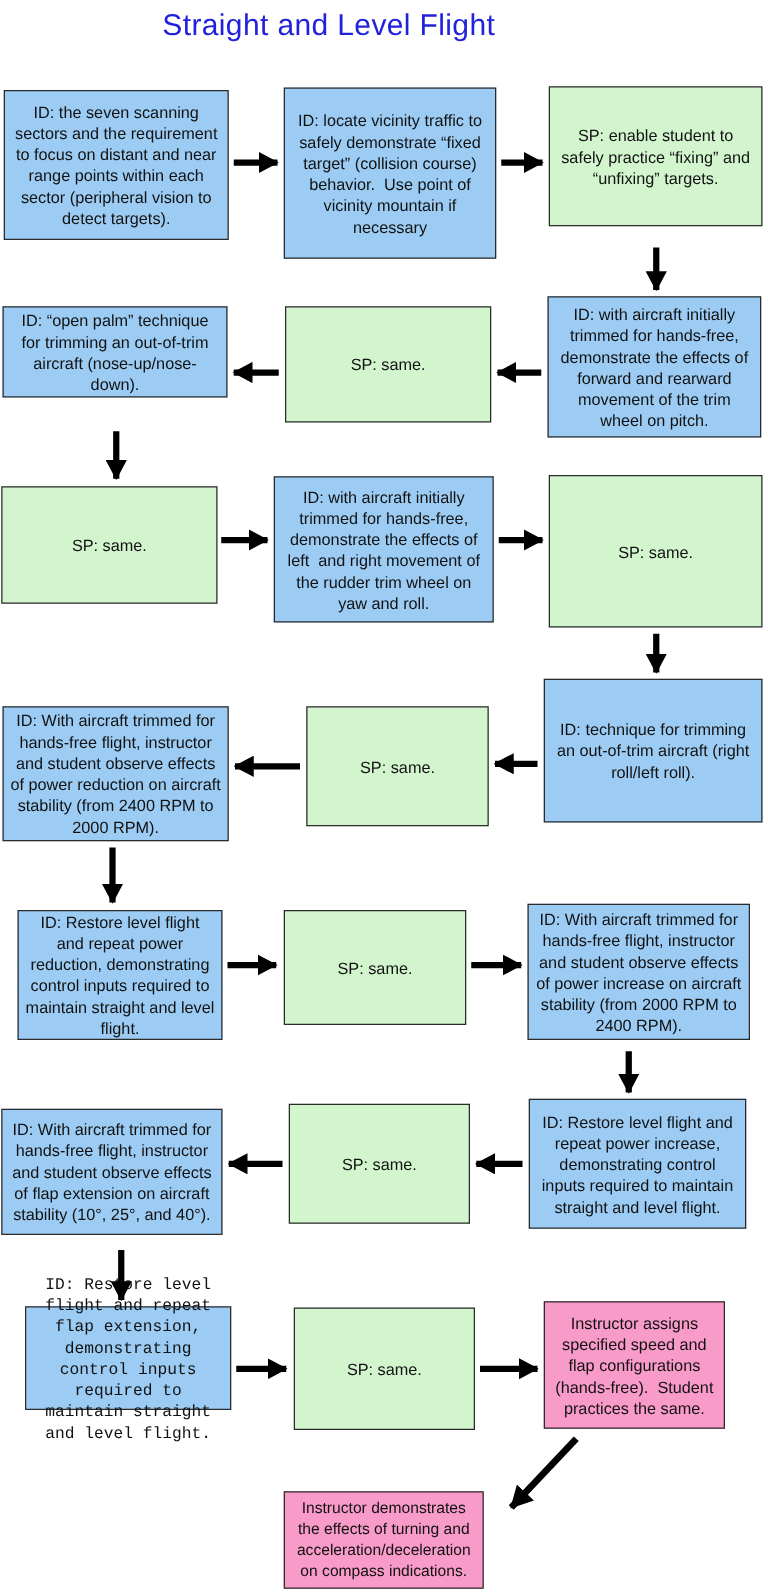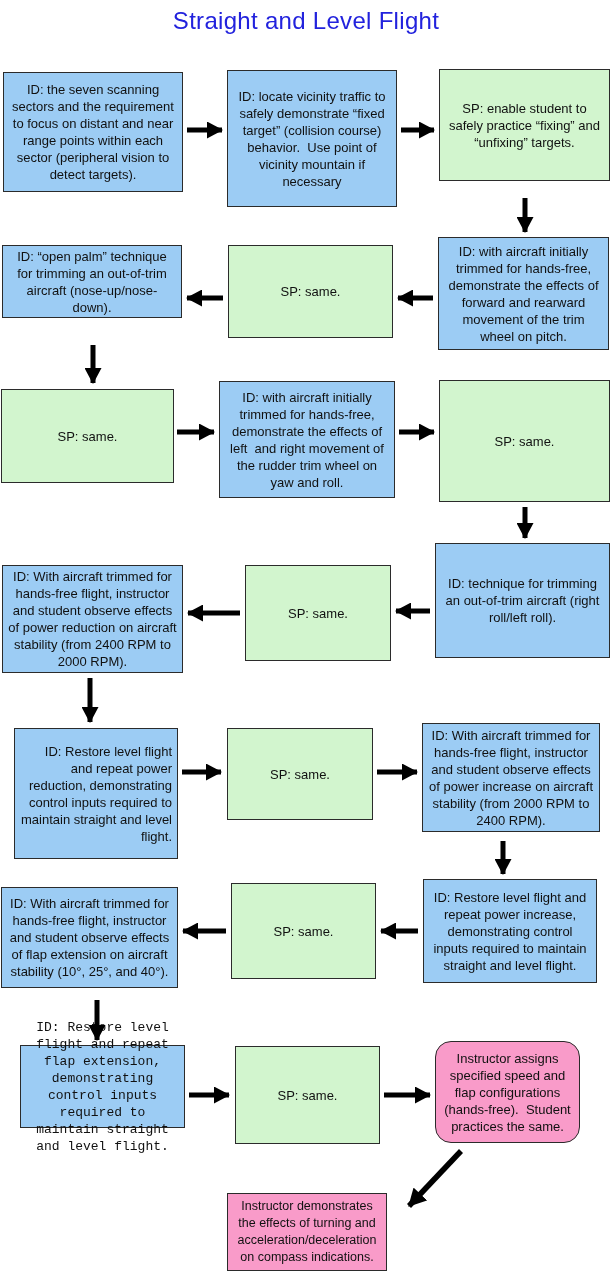--- a/index.html
+++ b/index.html
@@ -9,21 +9,20 @@
     background:#ffffff;
     font-family:"Liberation Sans","DejaVu Sans",sans-serif;
     overflow:hidden;
   }
   #title{
     position:absolute;top:7px;left:0;width:526px;
     text-align:center;
     font-size:24px;
     color:#2222dd;
     letter-spacing:0.3px;
-    padding-left:43px;
   }
   .box{
     position:absolute;
     box-sizing:border-box;
     border:1.5px solid #2b2b2b;
     display:flex;align-items:center;justify-content:center;
     text-align:center;
     font-size:13px;line-height:17px;color:#111111;
     padding:4px 5px;
     white-space:pre-wrap;
@@ -41,31 +40,31 @@
   #b5{left:2px;   top:245px;  width:180px; height:73px;}
   
   #b6{left:1px;   top:389px;  width:173px; height:94px;}
   #b7{left:219px; top:381px;  width:176px; height:117px;}
   #b8{left:439px; top:380px;  width:171px; height:122px;}
   
   #b9{left:435px;  top:543px; width:175px; height:115px;}
   #b10{left:245px; top:565px; width:146px; height:96px;}
   #b11{left:2px;   top:565px; width:181px; height:108px;}
   
-  #b12{left:14px;  top:728px; width:164px; height:131px;text-align:right;}
+  #b12{left:14px;  top:728px; width:164px; height:104px;}
   #b13{left:227px; top:728px; width:146px; height:92px;}
   #b14{left:422px; top:723px; width:178px; height:109px;}
   
   #b15{left:423px; top:879px; width:174px; height:104px;text-align:center;}
   #b16{left:231px; top:883px; width:145px; height:96px;}
   #b17{left:1px;   top:887px; width:177px; height:101px;}
   
   #b18{left:20px;  top:1045px; width:165px; height:83px;font-family:Liberation Mono, monospace;}
   #b19{left:235px; top:1046px; width:145px; height:98px;}
-  #b20{left:435px; top:1041px; width:145px; height:102px;border-radius:16px;}
+  #b20{left:435px; top:1041px; width:145px; height:102px;}
   
   #b21{left:227px; top:1193px; width:160px; height:78px; font-size:12.5px; padding:2px 4px;}
   #arrow-layer{position:absolute;left:0;top:0;width:614px;height:1274px;pointer-events:none;}
 </style>
 </head>
 <body>
 
 <div id="canvas">
   <div id="title">Straight and Level Flight</div>
 

